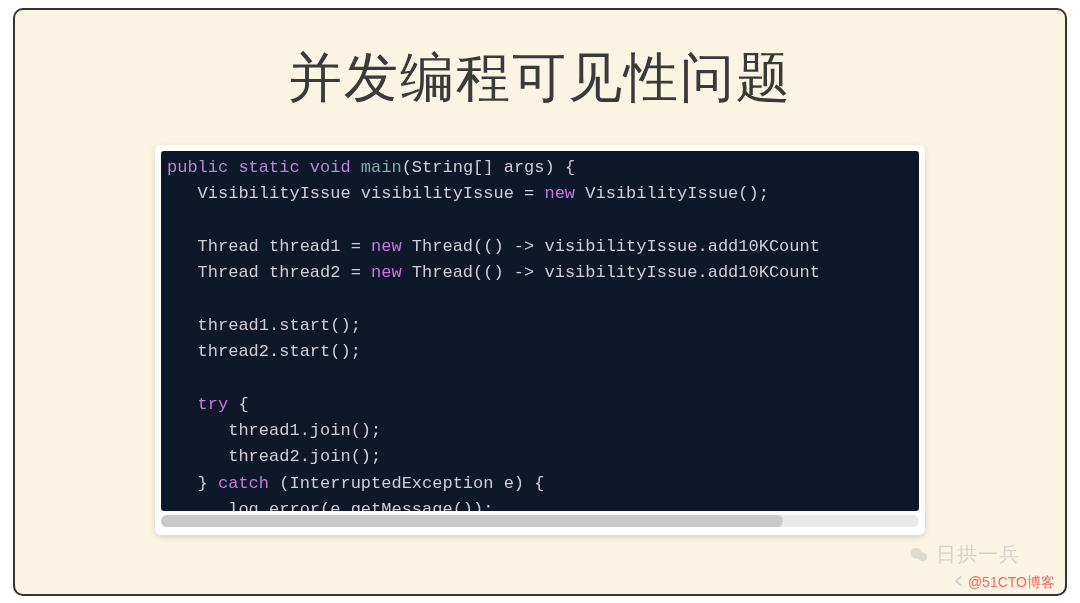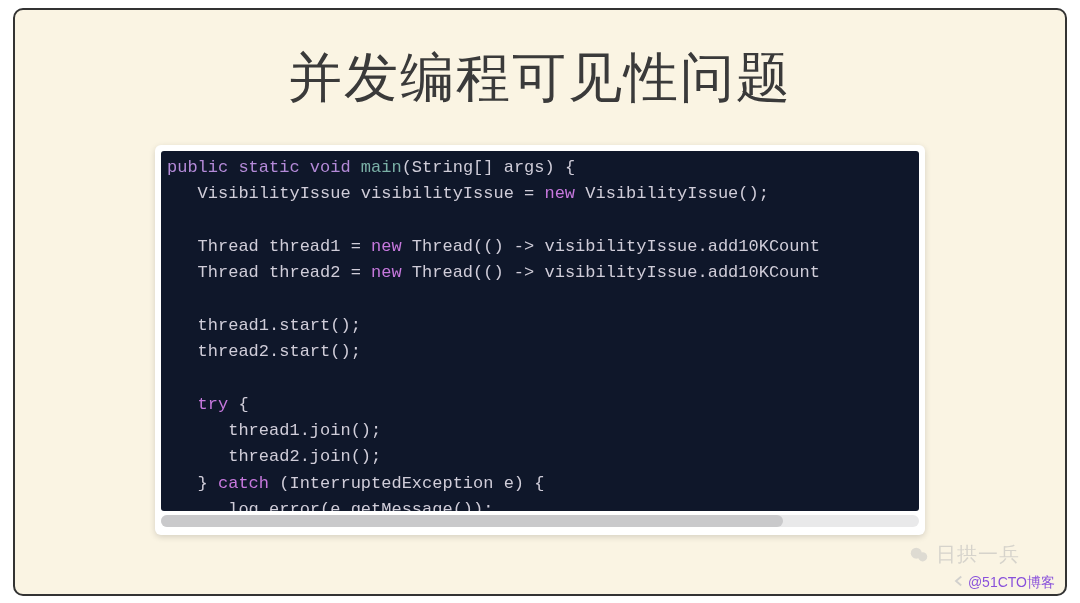--- a/index.html
+++ b/index.html
@@ -82,21 +82,21 @@
   }
   .watermark1 .wx {
     width: 22px; height: 22px;
     display: inline-flex; align-items: center; justify-content: center;
     opacity: 0.9;
   }
   .watermark1 svg { width: 22px; height: 22px; }
   .watermark2 {
     position: absolute;
     right: 25px; bottom: 10px;
-    color: #6d28d9;
+    color: #ef4444;
     font-size: 14px;
     opacity: 0.8;
     display: flex; align-items: center; gap: 0;
   }
   .watermark2 svg { width: 18px; height: 18px; }
 </style>
 </head>
 <body>
 
 <div class="stage">

